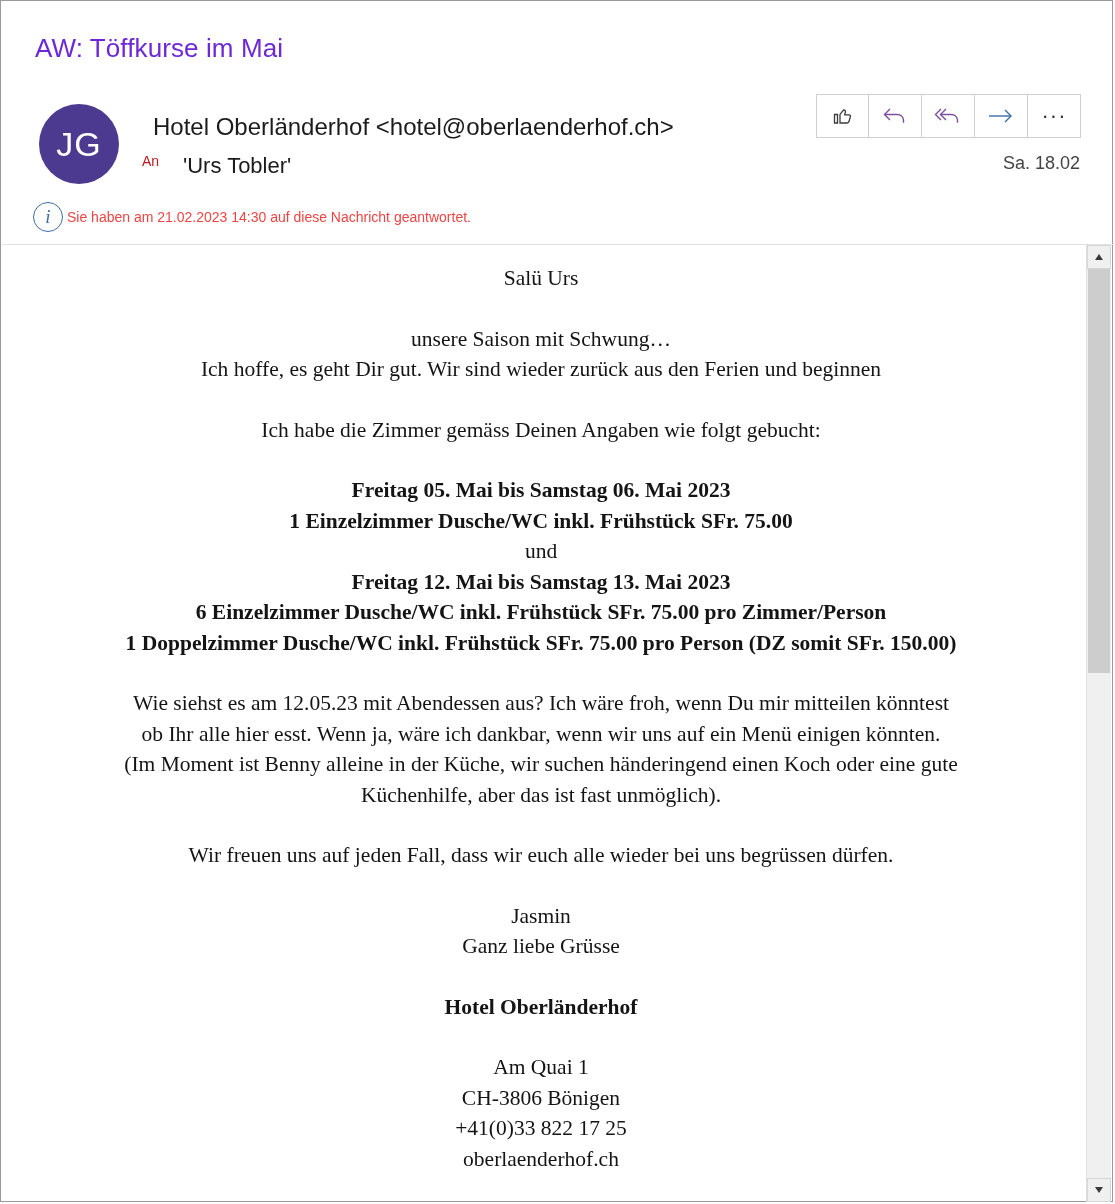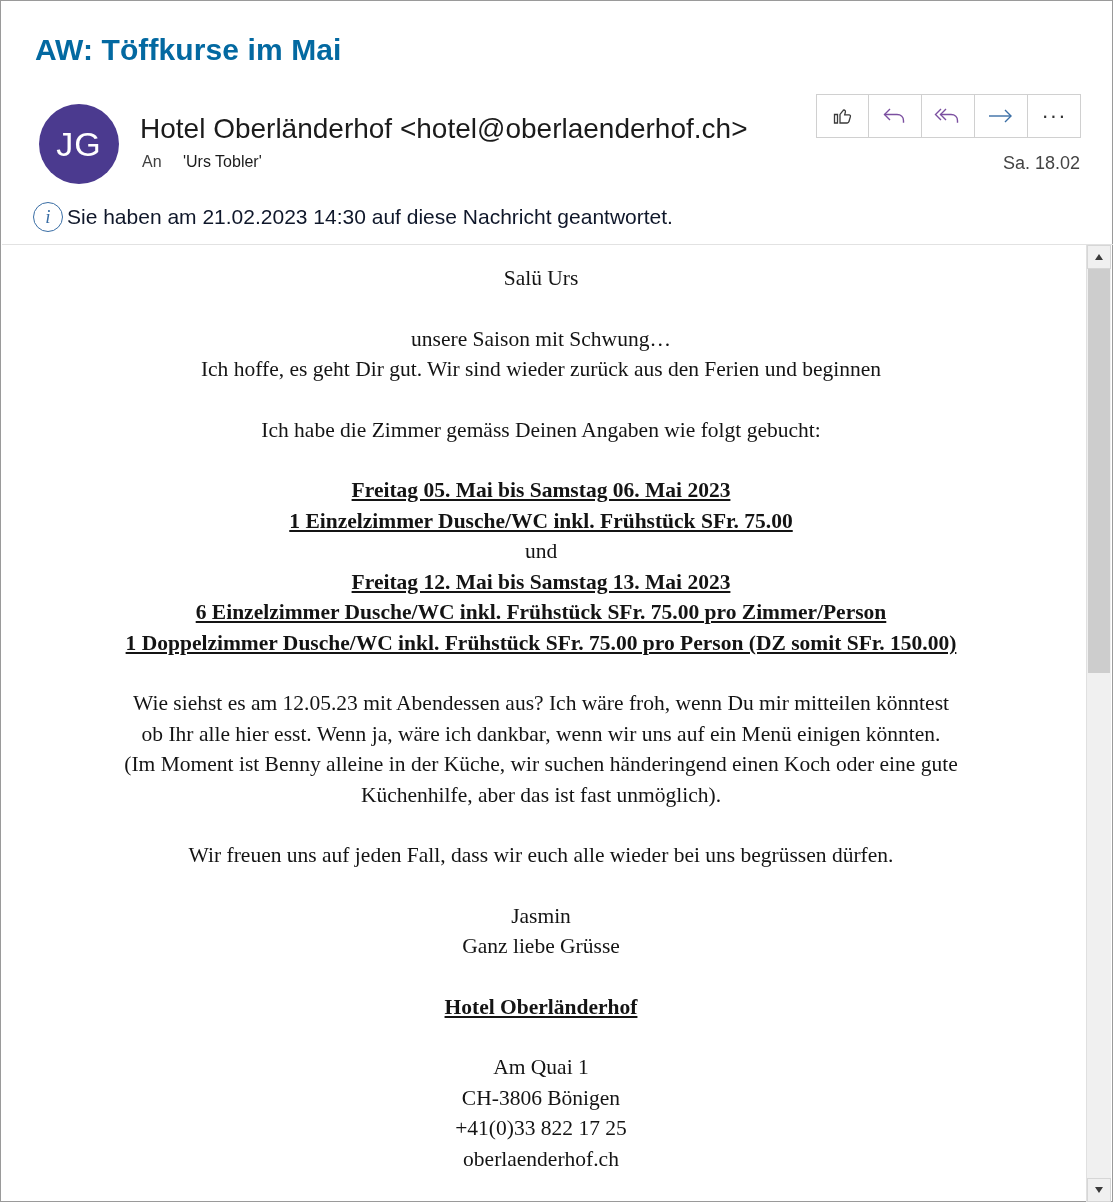--- a/index.html
+++ b/index.html
@@ -20,61 +20,61 @@
     height: 1202px;
     border: 1px solid #9a9a9a;
     box-sizing: border-box;
     background: #ffffff;
   }
   
   .subject {
     position: absolute;
     left: 34px;
     top: 32px;
-    font-size: 30px;
-    font-weight: 700;
-    color: #0369a1;
+    font-size: 26px;
+    font-weight: 400;
+    color: #6d28d9;
     letter-spacing: 0.1px;
     white-space: nowrap;
   }
   .avatar {
     position: absolute;
     left: 38px;
     top: 103px;
     width: 80px;
     height: 80px;
     border-radius: 50%;
     background: #4b3a8f;
     color: #ffffff;
     font-size: 34px;
     display: flex;
     align-items: center;
     justify-content: center;
     letter-spacing: 1px;
   }
   .sender {
     position: absolute;
-    left: 139px;
+    left: 152px;
     top: 112px;
-    font-size: 28px;
+    font-size: 24px;
     color: #1b1b1b;
     white-space: nowrap;
   }
   .to-label {
     position: absolute;
     left: 141px;
     top: 152px;
-    font-size: 16px;
-    color: #404040;
+    font-size: 14px;
+    color: #b91c1c;
   }
   .to-value {
     position: absolute;
     left: 182px;
     top: 152px;
-    font-size: 16px;
+    font-size: 22px;
     color: #1b1b1b;
     white-space: nowrap;
   }
   .date {
     position: absolute;
     right: 32px;
     top: 152px;
     font-size: 18px;
     color: #444444;
     white-space: nowrap;
@@ -124,22 +124,22 @@
     font-size: 19px;
     font-style: italic;
     font-family: "Liberation Serif", serif;
     display: flex;
     align-items: center;
     justify-content: center;
     box-sizing: border-box;
   }
   .info-text {
     margin-left: 4px;
-    font-size: 21px;
-    color: #0f172a;
+    font-size: 14px;
+    color: #ef4444;
     white-space: nowrap;
   }
   
   .divider {
     position: absolute;
     left: 1px;
     top: 243px;
     width: 1111px;
     height: 1px;
     background: #e2e2e2;
@@ -158,21 +158,21 @@
     left: 19px;
     top: 18px;
     width: 1040px;
     font-family: "Liberation Serif", serif;
     font-size: 21.5px;
     line-height: 30.5px;
     color: #141414;
   }
   .body-text p { margin: 0; text-align: center; }
   .spacer { height: 30px; }
-  .bold { font-weight: bold; text-decoration: underline; }
+  .bold { font-weight: bold; }
   
   .scrollbar {
     position: absolute;
     right: 1px;
     top: 244px;
     width: 25px;
     height: 957px;
     background: #f0f0f0;
     border-left: 1px solid #e0e0e0;
     box-sizing: border-box;

